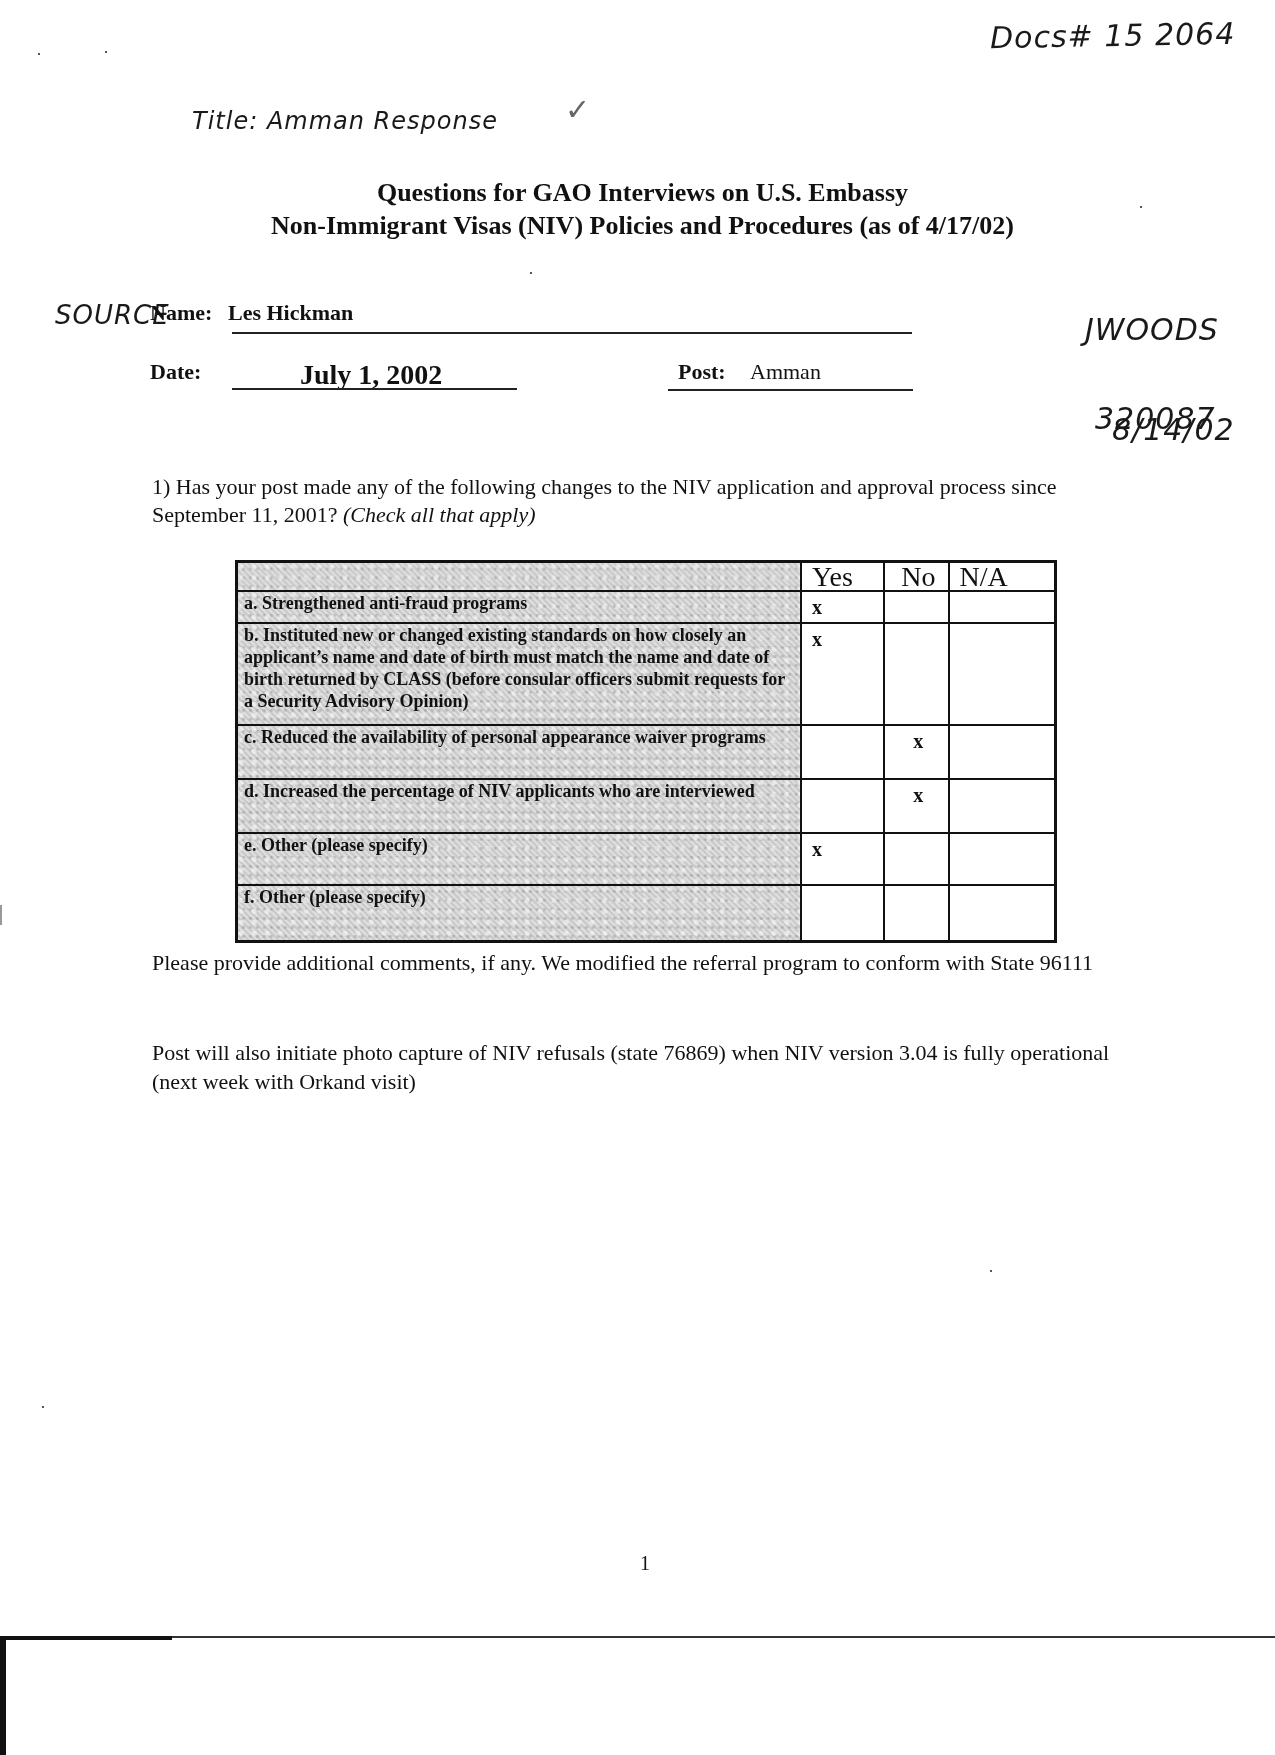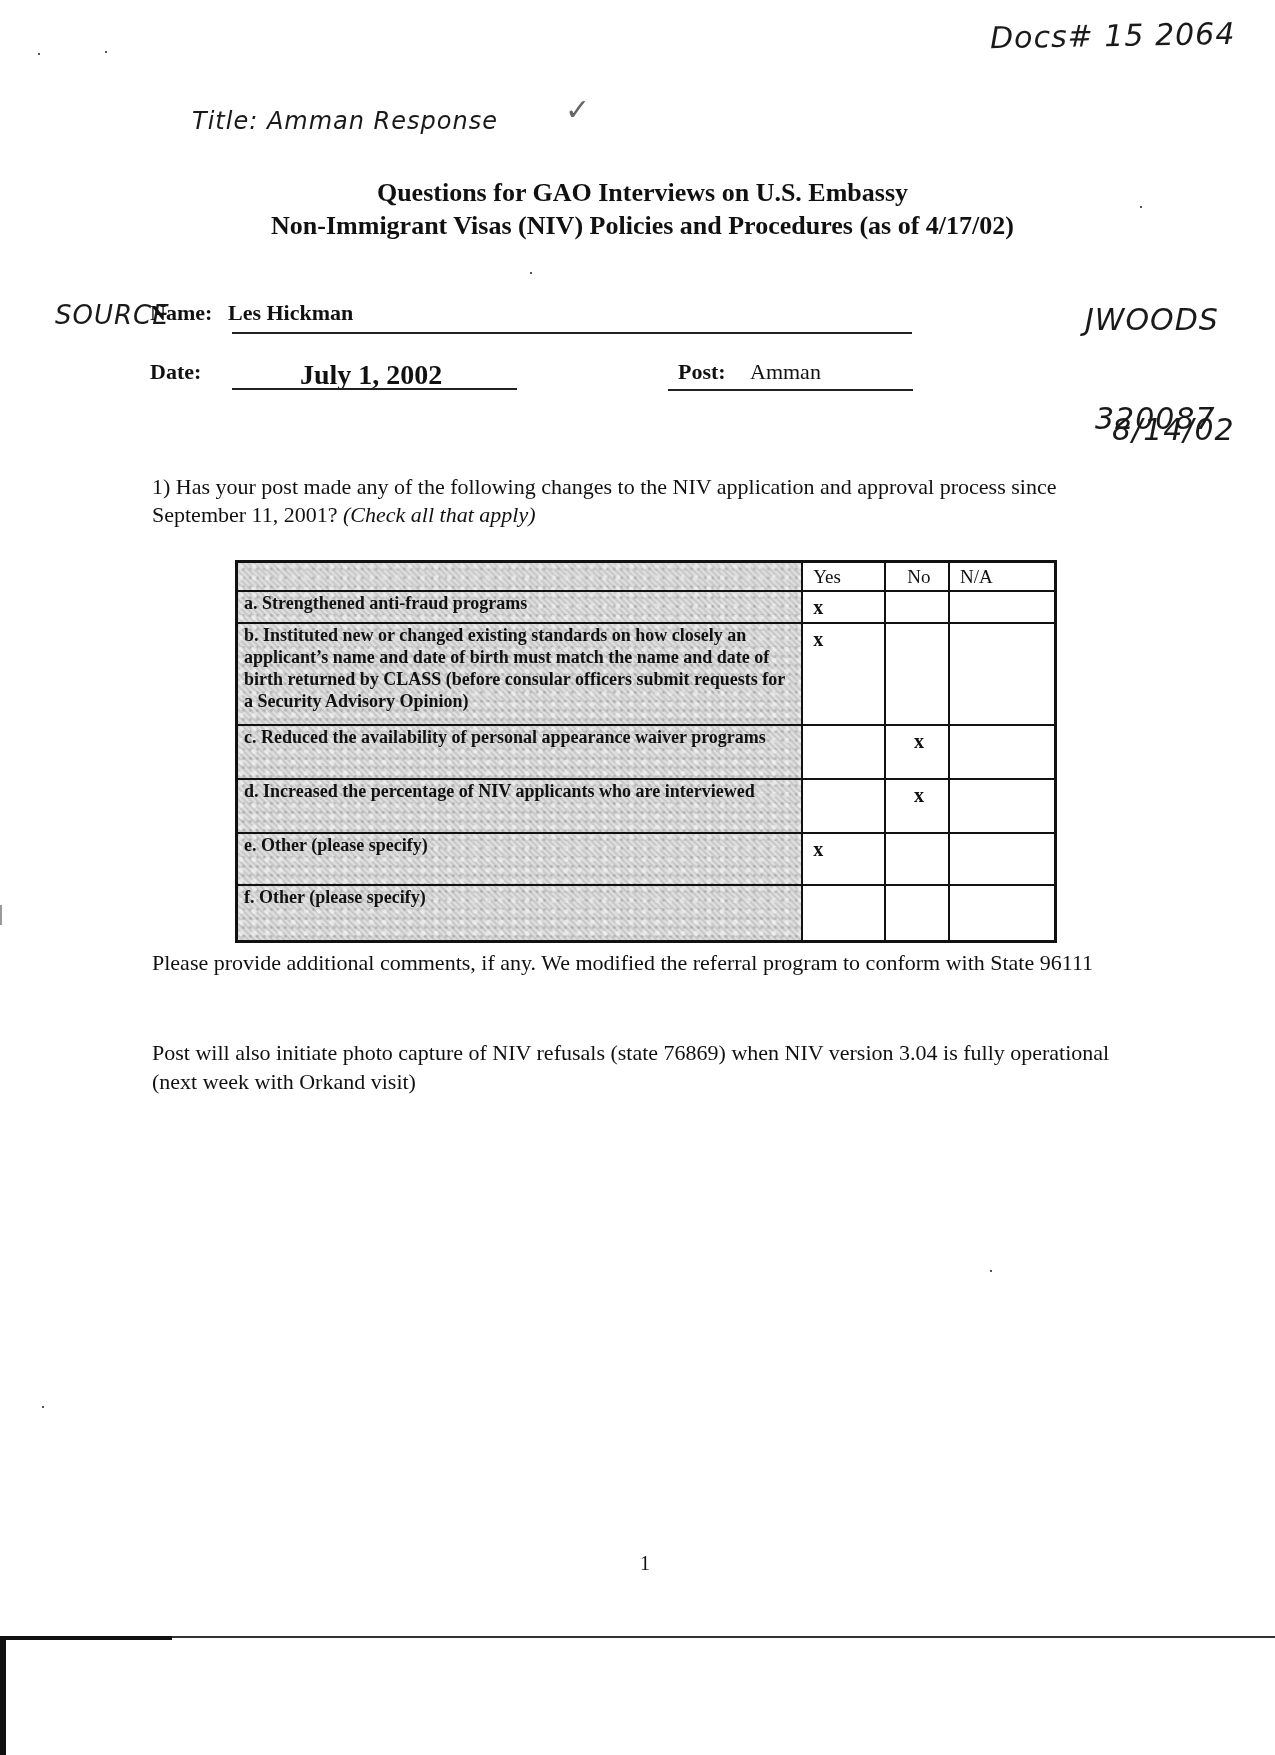--- a/index.html
+++ b/index.html
@@ -23,21 +23,21 @@
   .rule { background: #222; height: 2px; }
   .name-rule { left: 232px; top: 332px; width: 680px; }
   .date-label { left: 150px; top: 359px; }
   .date-value { left: 300px; top: 359px; font-weight: bold; font-size: 28px; }
   .date-rule { left: 232px; top: 388px; width: 285px; }
   .post-label { left: 678px; top: 359px; }
   .post-value { left: 750px; top: 359px; font-weight: normal; font-size: 22px; }
   .post-rule { left: 668px; top: 389px; width: 245px; }
 
   .right-note { left: 1085px; font-size: 30px; }
-  .rn1 { top: 302px; }
+  .rn1 { top: 312px; }
   .rn2 { top: 365px; left: 1095px; margin-top: 36px; }
   .rn3 { top: 412px; left: 1112px; }
 
   .question { left: 152px; top: 473px; width: 1000px; font-size: 22px; line-height: 28px; }
   .question .inst { font-style: italic; }
 
   table.changes { position: absolute; left: 235px; top: 560px; width: 822px; border-collapse: collapse;
                   border: 3px solid #111; font-size: 18px; }
   table.changes td { border: 2px solid #111; padding: 0 6px; vertical-align: top; line-height: 22px; }
   table.changes td.item {
@@ -45,21 +45,21 @@
     background-color: #d4d4d4;
     background-image:
       radial-gradient(circle at 20% 30%, rgba(255,255,255,0.5) 0 2px, transparent 3px),
       radial-gradient(circle at 70% 60%, rgba(120,120,120,0.35) 0 1px, transparent 2px),
       repeating-linear-gradient(45deg, rgba(255,255,255,0.25) 0 2px, rgba(0,0,0,0.05) 2px 4px);
     background-size: 13px 11px, 7px 9px, 6px 6px;
   }
   table.changes td.yes { width: 66px; }
   table.changes td.no  { width: 47px; text-align: center; }
   table.changes td.na  { width: 90px; }
-  table.changes tr.hdr td { height: 27px; font-size: 19px; line-height: 27px; margin-left: 32px; }
+  table.changes tr.hdr td { height: 27px; font-size: 28px; line-height: 27px; margin-left: 32px; }
   table.changes tr.hdr td.yes, table.changes tr.hdr td.no, table.changes tr.hdr td.na { padding-left: 10px; }
   table.changes td.mark { font-weight: bold; font-size: 20px; padding-left: 10px; padding-top: 4px; }
   table.changes td.no.mark { padding-left: 10px; }
   tr.ra td { height: 26px; }
   tr.rb td { height: 96px; }
   tr.rc td { height: 48px; }
   tr.rd td { height: 48px; }
   tr.re td { height: 46px; }
   tr.rf td { height: 50px; }
   td.item span { font-weight: bold; font-size: 18px; }

